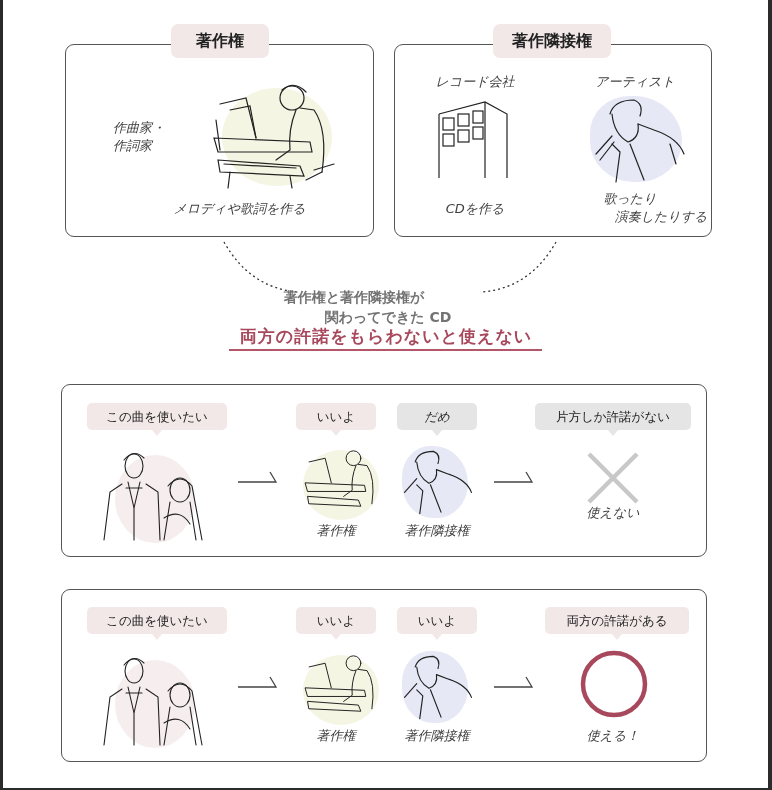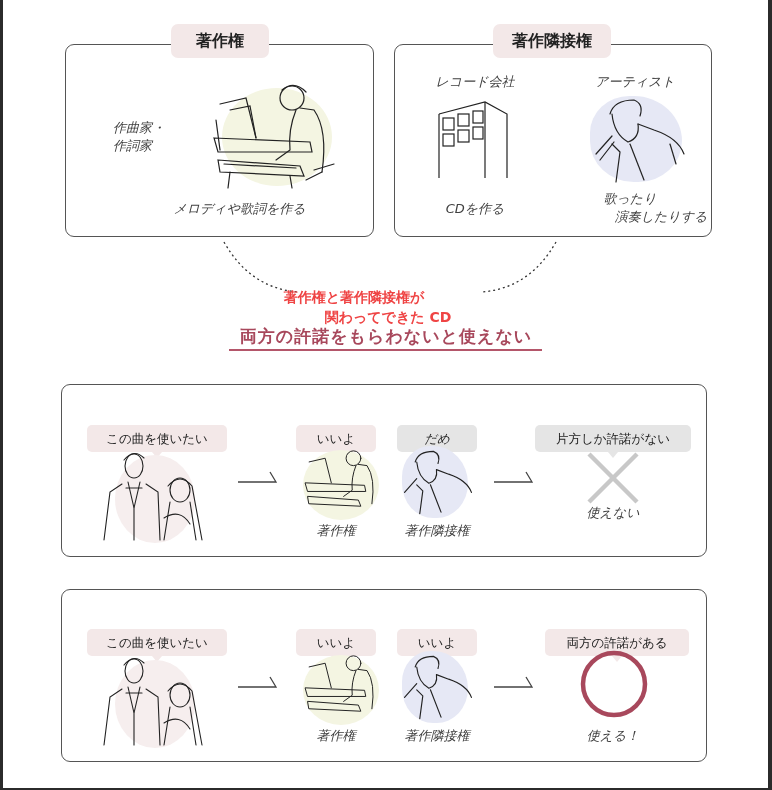--- a/index.html
+++ b/index.html
@@ -18,35 +18,35 @@
     position:absolute; background:#f3e8e8; border-radius:7px; font-weight:bold; font-size:16px;
     text-align:center; line-height:34px; height:34px; color:#222;
   }
   .txt { position:absolute; font-size:13px; color:#404040; line-height:19px; white-space:nowrap;font-style:italic; }
   .txt-c { text-align:center; }
 
   .blob { position:absolute; border-radius:50%; }
 
   .bubble {
     position:absolute; height:27px; line-height:27px; border-radius:5px; text-align:center;
-    font-size:12.5px; color:#222; white-space:nowrap;margin-top:22px;
+    font-size:12.5px; color:#222; white-space:nowrap;
   }
   .bubble::after {
     content:""; position:absolute; left:50%; bottom:-6px; margin-left:-5px;
     border-left:5px solid transparent; border-right:5px solid transparent; border-top:6px solid;
     border-top-color:inherit;
   }
   .bubble.pink { background:#f3e8e8; border-top-color:#f3e8e8; }
   .bubble.gray { background:#e5e5e5; border-top-color:#e5e5e5; }
 
   .arrow { position:absolute; }
   .dotted-arc { position:absolute; }
 
   .headline {
-    position:absolute; left:0; width:708px; text-align:center; font-size:14px; font-weight:bold; line-height:22px; color:#ef4444;
+    position:absolute; left:0; width:708px; text-align:center; font-size:14px; font-weight:bold; line-height:22px; color:#737373;
   }
   .accent-line {
     position:absolute; left:229px; top:349px; width:313px; height:2px; background:#b4566a;
   }
   .accent {
     position:absolute; left:0; width:772px; text-align:center; font-size:17px; font-weight:bold; color:#a8485c; top:325px; letter-spacing:1px;
   }
   svg { display:block; }
 </style>
 </head>

